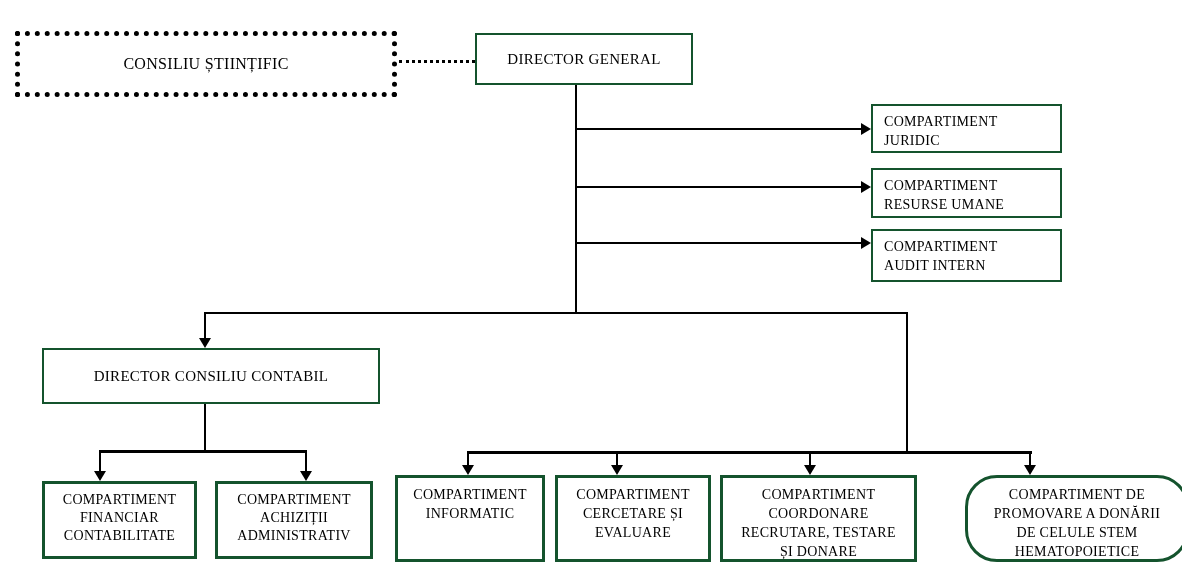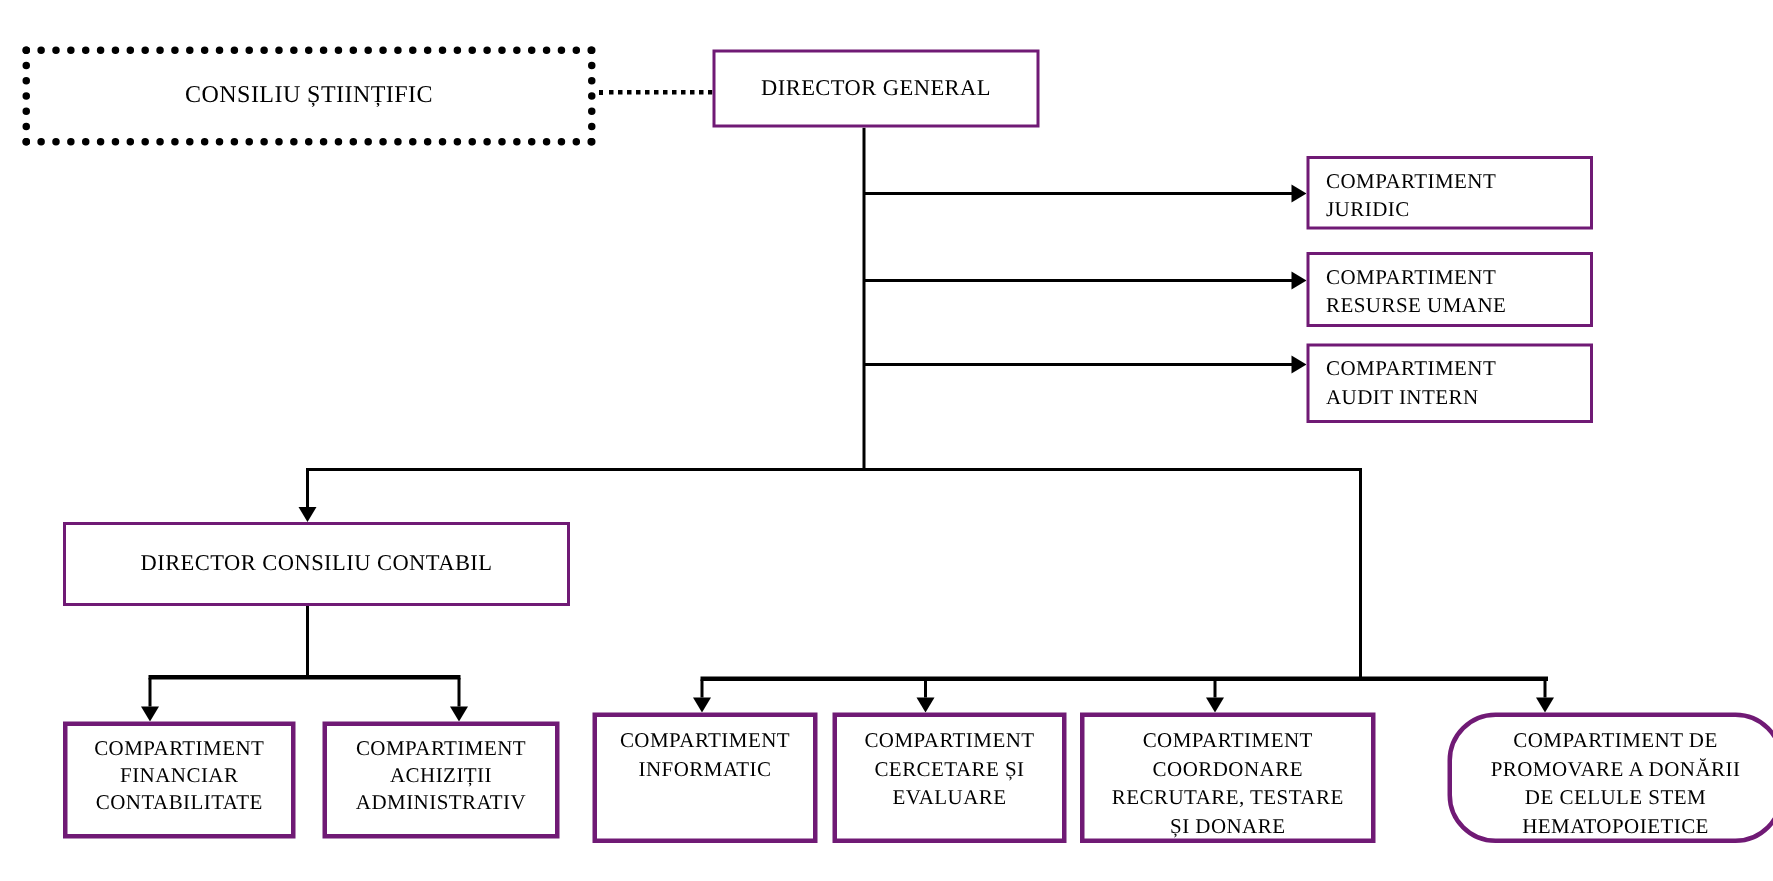--- a/index.html
+++ b/index.html
@@ -9,21 +9,21 @@
     height: 587px;
     background: #ffffff;
     font-family: "Liberation Serif", "DejaVu Serif", serif;
     color: #000000;
     overflow: hidden;
   }
   .node {
     position: absolute;
     box-sizing: border-box;
     background: #ffffff;
-    border: 2px solid #701a75;
+    border: 2px solid #14532d;
     display: flex;
     align-items: center;
     justify-content: center;
     text-align: center;
     letter-spacing: 0.3px;
   }
   .node .label { white-space: pre-line; }
   .dotted-border { border: 5px dotted #000000; }
   .thick { border-width: 3px; }
   .top-left {

